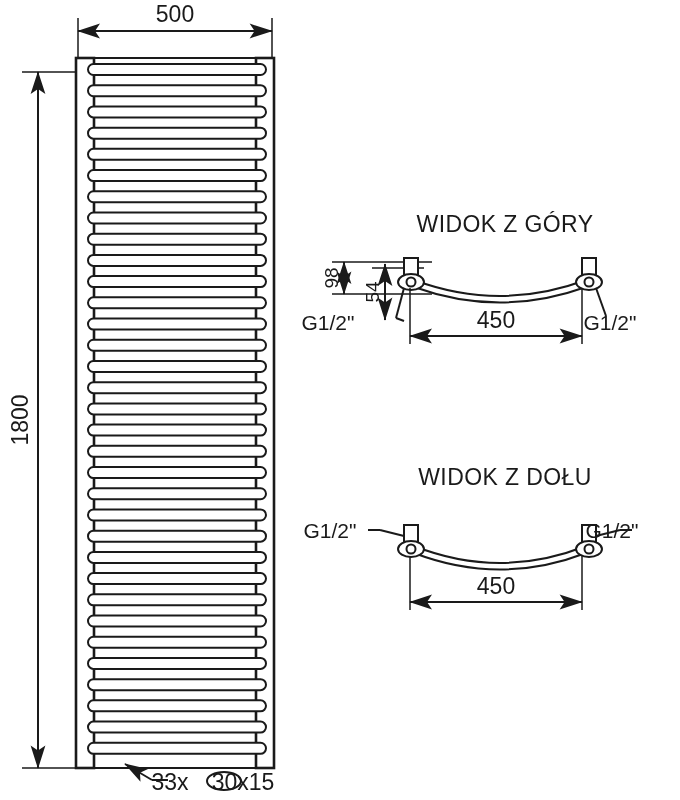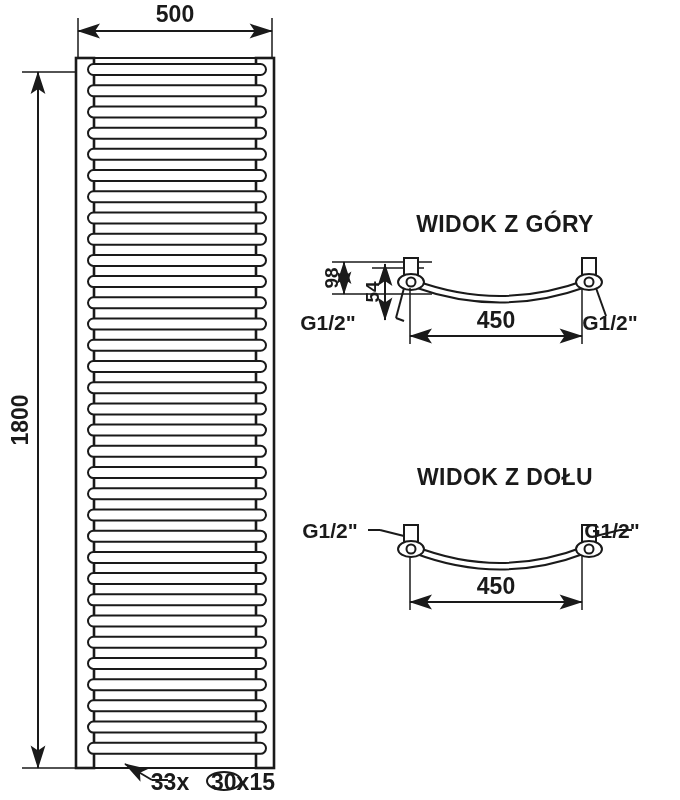--- a/index.html
+++ b/index.html
@@ -11,21 +11,20 @@
     width: 680px;
     height: 800px;
     font-family: "Liberation Sans", sans-serif;
     color: #1a1a1a;
     overflow: hidden;
   }
   #drawing-root {
     position: relative;
     width: 680px;
     height: 632px;
-    font-weight: bold;
   }
   svg#tech-drawing {
     display: block;
     width: 680px;
     height: 800px;
   }
   .ln {
     stroke: #1a1a1a;
     fill: none;
     stroke-linecap: butt;

